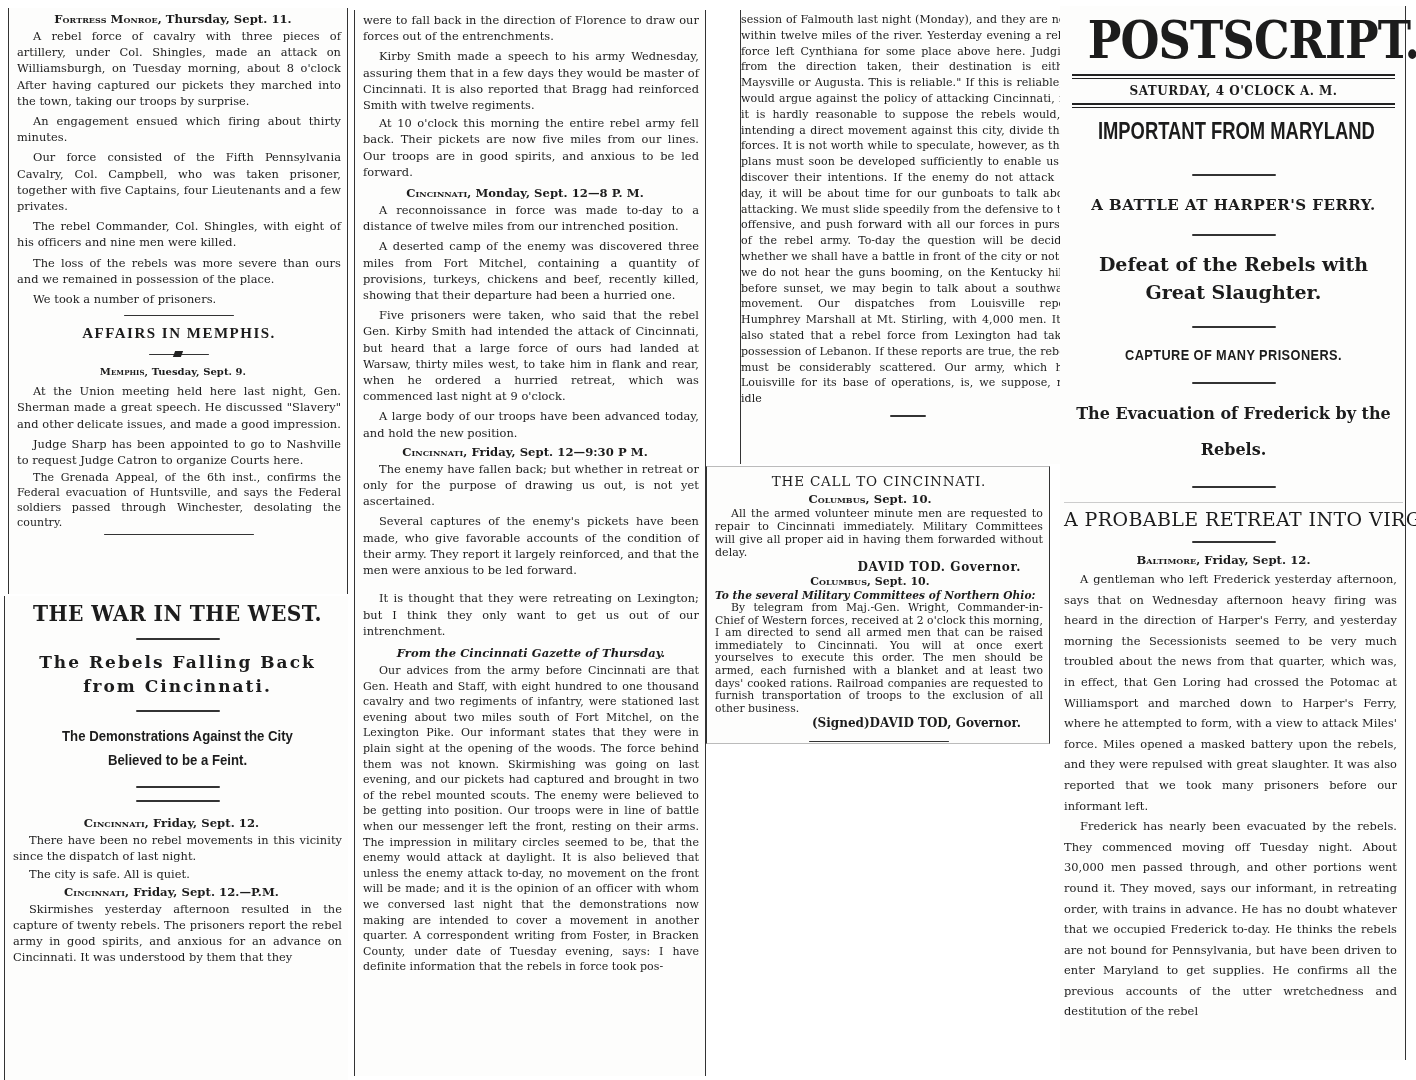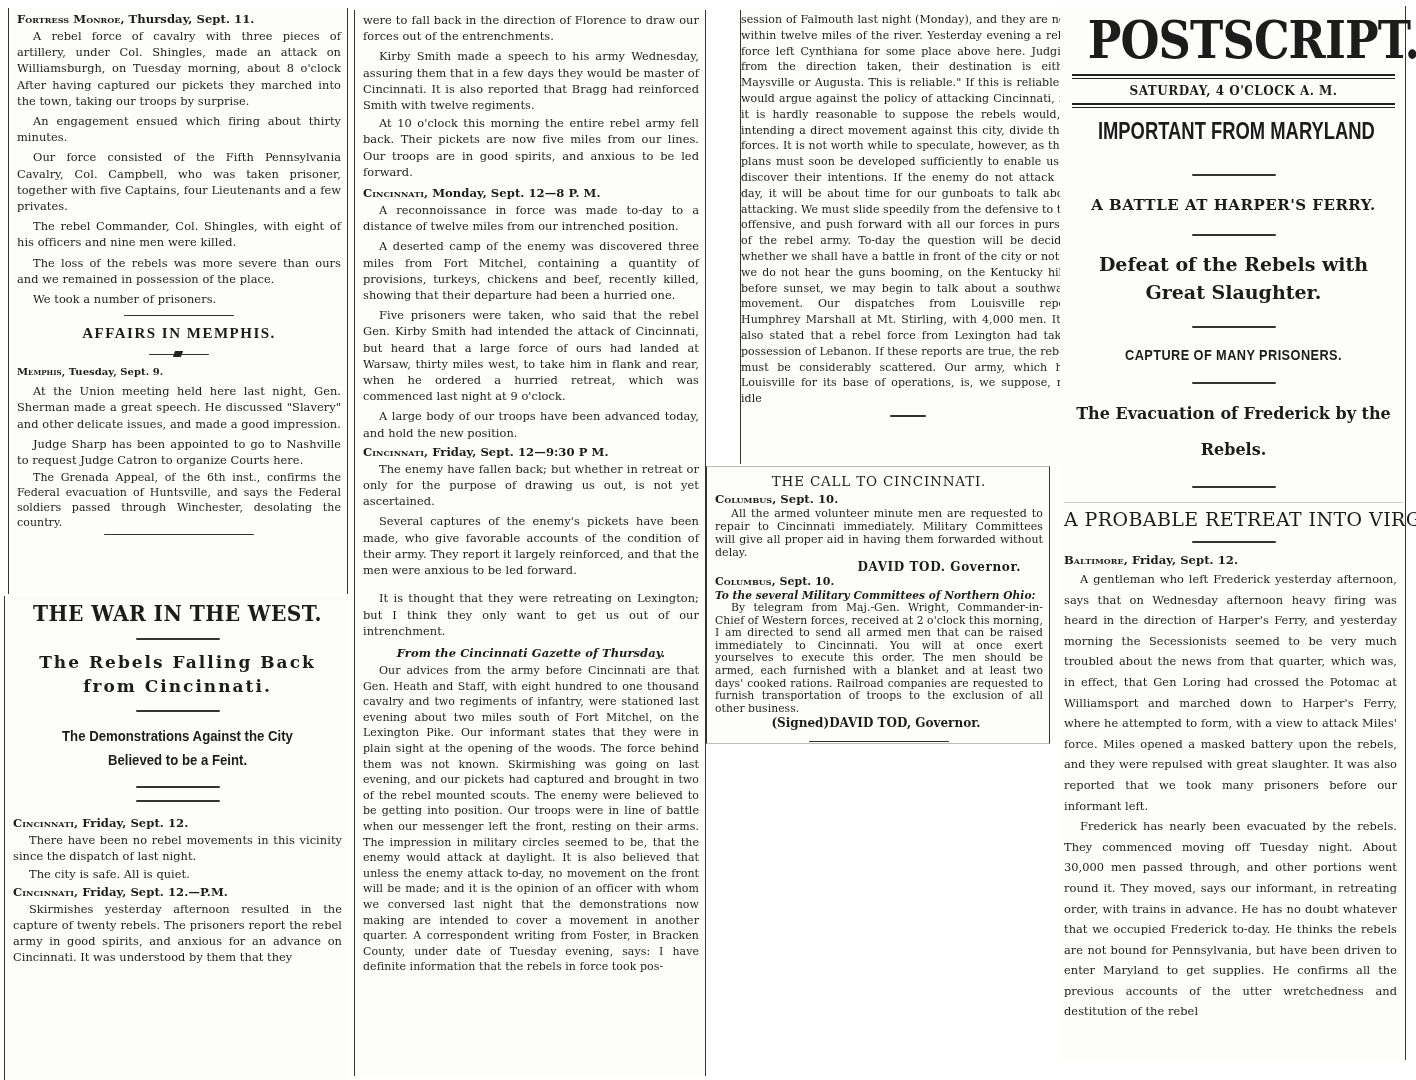--- a/index.html
+++ b/index.html
@@ -5,31 +5,31 @@
   html, body { margin:0; padding:0; }
   body {
     width:1416px; height:1080px; overflow:hidden;
     background:#ffffff; position:relative;
     font-family:"DejaVu Serif", serif; color:#1c1c1c;
   }
   .col { position:absolute; background:#fdfdfc; box-sizing:border-box; }
   .col.bordered-left { border-left:1px solid #333; }
   .col.bordered-right { border-right:1px solid #333; }
   p { margin:0; font-size:11.4px; line-height:16.2px; text-align:justify; text-indent:16px; letter-spacing:0.05px; }
-  .dateline { text-align:left; text-indent:0; font-size:11.6px; line-height:18px; padding-right:12px; font-weight:bold; }
+  .dateline { text-align:center; text-indent:0; font-size:11.6px; line-height:18px; padding-right:12px; font-weight:bold; }
   .dateline .sc { font-variant:small-caps; font-weight:bold; }
   .rule { width:84px; height:2px; background:#333; margin:8px auto; border-radius:1px; }
   .rule.diamond { width:60px; height:1px; position:relative; margin:10px auto; }
   .rule.diamond::after { content:""; position:absolute; left:25px; top:-3px; width:8px; height:6px; background:#222; transform:skewX(-20deg); }
   .hd-caps { text-align:center; font-family:"DejaVu Sans", sans-serif; font-weight:bold; letter-spacing:0.5px; margin:0; }
   .hd-serif { text-align:center; font-family:"DejaVu Serif", serif; font-weight:bold; margin:0; }
   .hd-condensed { text-align:center; font-family:"Liberation Sans", sans-serif; font-weight:bold; transform:scaleX(0.85); margin:0; }
   .italic-head { text-align:center; font-style:italic; font-weight:bold; font-size:11.5px; margin:6px 0 2px; text-indent:0; }
   .signature { text-align:right; text-indent:0; padding-right:22px; font-size:12px; font-weight:bold; letter-spacing:0.6px; line-height:16px; }
-  .signed-row { display:flex; justify-content:center; padding:0 22px 0 16px; font-size:12px; font-weight:bold; line-height:16px; }
+  .signed-row { display:flex; justify-content:flex-end; padding:0 22px 0 16px; font-size:12px; font-weight:bold; line-height:16px; }
   .sc { font-variant:small-caps; }
   .noindent { text-indent:0; }
   .postscript-title { text-align:center; font-family:"DejaVu Serif", serif; font-weight:bold; font-size:52px; line-height:64px; letter-spacing:-1px; transform:scaleX(0.86); transform-origin:center; margin:0; }
   .double-rule { border-top:2px solid #222; border-bottom:1px solid #222; height:2px; margin:2px 8px; }
 </style>
 </head>
 <body>
 
 <div class="col bordered-left bordered-right" style="left:8px; top:8px; width:340px; height:586px; padding:2px 6px 0 8px;">
   <p class="dateline">

